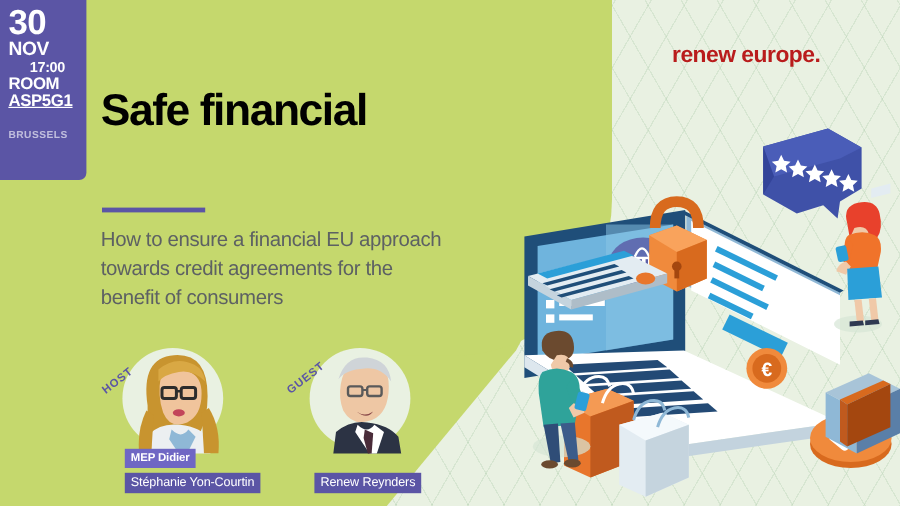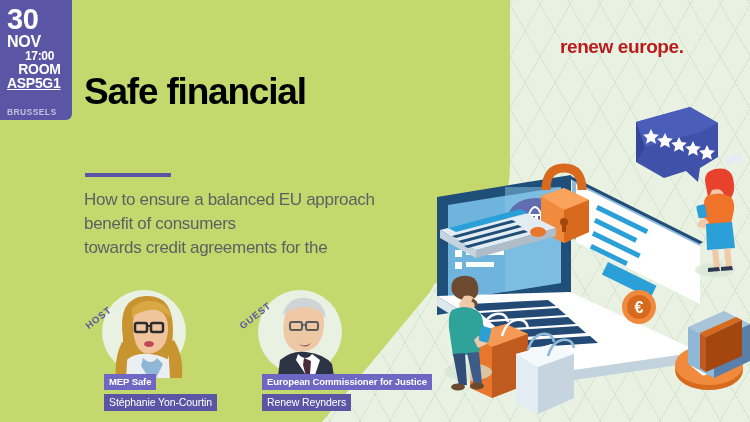--- a/index.html
+++ b/index.html
@@ -33,40 +33,40 @@
   .green-soft {
     position:absolute; left:330px; top:-4px;
     width:180px; height:300px;
     background:#c5d86d;
     border-radius:0 0 130px 0;
   }
 
   
   .date-badge {
     position:absolute; left:0; top:0;
-    width:72px; height:120px;
+    width:72px; height:150px;
     background:#5b55a5;
     border-radius:0 0 6px 0;
     color:#fff;
     padding:6px 0 0 7px;
     z-index:6;
   }
   .date-badge .d-day {
     font-size:29px; font-weight:bold; line-height:.95;
     letter-spacing:-.5px;
   }
   .date-badge .d-mon,
   .date-badge .d-time,
   .date-badge .d-room,
   .date-badge .d-hall {
     font-size:16px; font-weight:bold; line-height:1.02;
     letter-spacing:-.3px;
   }
   .date-badge .d-time { font-size:12px;text-align:center; }
-  .date-badge .d-room { font-size:14px;text-align:center; }
+  .date-badge .d-room { font-size:14px; }
   .date-badge .d-hall { font-size:14px;text-decoration:underline; }
   .date-badge .d-city {
     font-size:8.5px; font-weight:bold; letter-spacing:.4px;
     color:rgba(255,255,255,.62); margin-top:16px;
   }
 
   
   .logo {
     position:absolute; left:560px; top:36px;
     font-size:19px; font-weight:bold; color:#b91c1c;
@@ -302,23 +302,23 @@
     <div class="d-city">BRUSSELS</div>
   </div>
 
   <div class="logo">renew europe.</div>
 
   <div class="headline">
     <div>Safe financial</div>
   </div>
   <div class="rule"></div>
   <div class="subhead">
-    <div>How to ensure a balanced EU approach</div>
+    <div>How to ensure a financial EU approach</div>
+    <div>towards credit agreements for the</div>
     <div>benefit of consumers</div>
-    <div>towards credit agreements for the</div>
   </div>
 
   <div class="speaker" style="left:88px;top:286px;width:160px;height:110px;">
     <div class="sp-circle" style="left:14px;top:4px;width:84px;height:84px;"></div>
 
     <svg width="160" height="110" style="position:absolute;left:0;top:0;">
       <defs>
           <clipPath id="clipH">
             <rect x="14" y="0" width="84" height="92"></rect>
           </clipPath>
@@ -333,21 +333,21 @@
         <ellipse cx="61" cy="58" rx="5" ry="3" fill="#c2455a"></ellipse>
         <path d="M36 76 q10 -10 26 -8 q18 2 24 12 l2 18 l-56 2 Z" fill="#eceff1"></path>
         <path d="M55 72 q8 8 14 0 l6 6 l-10 20 l-12 -18 Z" fill="#8fb8d6"></path>
         <path d="M34 56 q-8 16 -6 36 l10 2 l2 -34 Z" fill="#c8942f"></path>
         <path d="M86 54 q10 16 8 38 l-12 0 l-2 -34 Z" fill="#c8942f"></path>
       </g>
     </svg>
 
     <div class="sp-tag" style="left:2px;top:34px;">HOST</div>
     <div class="sp-name" style="left:16px;top:72px;">Stéphanie Yon-Courtin</div>
-    <div class="sp-role" style="left:16px;top:88px;">MEP Safe</div>
+    <div class="sp-role" style="left:16px;top:88px;">MEP Didier</div>
   </div>
 
   <div class="speaker" style="left:240px;top:286px;width:200px;height:110px;">
     <div class="sp-circle" style="left:18px;top:4px;width:84px;height:84px;"></div>
 
     <svg width="200" height="110" style="position:absolute;left:0;top:0;">
       <defs>
           <clipPath id="clipG">
             <rect x="18" y="0" width="84" height="92"></rect>
           </clipPath>
@@ -360,16 +360,15 @@
         <line x1="62" y1="39" x2="66" y2="39" stroke="#5a5a5a" stroke-width="1.6"></line>
         <path d="M57 57 q7 5 14 0 q-5 7 -14 0 Z" fill="#8a4a4a"></path>
         <path d="M40 74 q12 -10 26 -8 q18 2 26 12 l3 18 l-58 2 Z" fill="#2c3344"></path>
         <path d="M58 68 q8 8 14 0 l8 6 l-8 24 l-16 -24 Z" fill="#ffffff"></path>
         <path d="M64 72 l7 3 l-2 26 l-6 -22 Z" fill="#4a2c3a"></path>
       </g>
     </svg>
 
     <div class="sp-tag" style="left:4px;top:34px;">GUEST</div>
     <div class="sp-name" style="left:22px;top:72px;">Renew Reynders</div>
-    <div class="sp-role" style="left:22px;top:88px;">European Commissioner for Justice</div>
   </div>
 
 </div>
 
 </body></html>

